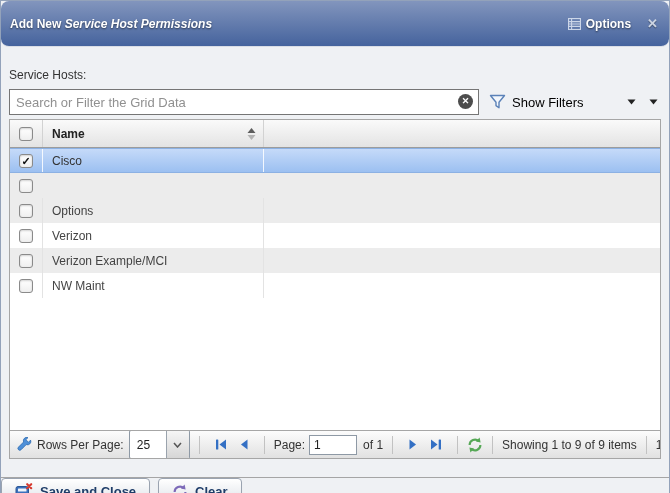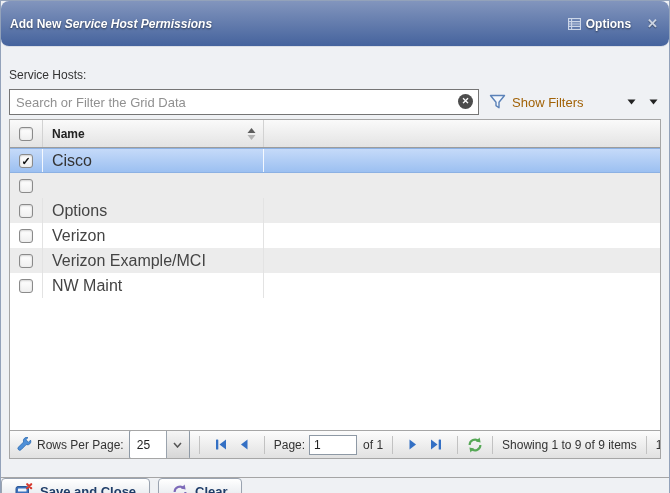--- a/index.html
+++ b/index.html
@@ -19,35 +19,35 @@
   
   .main { flex:0 0 430px; padding:8px 8px; display:flex; flex-direction:column; }
   .section-label { margin-top:13px; height:15px; font-size:12px; color:#333; }
   .search-row { margin-top:6px; display:flex; align-items:center; height:26px; }
   .search-box { position:relative; width:470px; height:26px; flex:0 0 470px; }
   .search-input { width:100%; height:100%; border:1px solid #757575; background:#fff; padding:0 26px 0 6px; font-size:13px; color:#333; font-family:inherit; outline:none; }
   .search-input::placeholder { color:#909090; }
   .clear-search { position:absolute; right:6px; top:5px; width:15px; height:15px; border-radius:50%; background:#4d4d4d; color:#fff; font-size:9px; line-height:15px; text-align:center; font-weight:bold; cursor:pointer; }
   .filters { display:flex; align-items:center; margin-left:10px; flex:1; cursor:pointer; }
   .funnel-icon { display:flex; margin-right:6px; }
-  .show-filters-label { font-size:13px; color:#a16207; }
+  .show-filters-label { font-size:13px; color:#000000; }
   .caret-group { margin-left:auto; display:flex; align-items:center; gap:13px; padding-right:3px; }
   .caret { display:flex; cursor:pointer; }
 
   
   .grid { margin-top:4px; flex:0 0 340px; border:1px solid #a6a6a6; background:#fff; display:flex; flex-direction:column; overflow:hidden; }
   .grid-header { flex:0 0 28px; display:flex; background:linear-gradient(#fafafa,#e3e3e3); border-bottom:1px solid #9c9c9c; align-items:stretch; }
   .col-check { flex:0 0 32px; display:flex; align-items:center; justify-content:center; }
   .col-name { flex:0 0 222px; display:flex; align-items:center; padding-left:9px; border-left:1px solid #d2d2d2; border-right:1px solid #d2d2d2; }
   .col-fill { flex:1; }
   .header-name-label { font-weight:bold; font-size:12px; color:#222; }
   .sort-icon { margin-left:auto; margin-right:7px; display:flex; }
 
   .grid-row { flex:0 0 25px; display:flex; background:#fff; align-items:stretch; cursor:pointer; }
-  .grid-row .col-name { border-left:1px solid #e3e3e3; border-right:1px solid #e3e3e3; font-size:16px; color:#444; }
+  .grid-row .col-name { border-left:1px solid #e3e3e3; border-right:1px solid #e3e3e3; font-size:12px; color:#444; }
   .grid-row.alt { background:#ececec; }
   .grid-row.selected { background:linear-gradient(#c5daf9,#9cc0f1); border-top:1px solid #8cb1e3; border-bottom:1px solid #8cb1e3; }
   .grid-row.selected .col-name { border-left:1px solid rgba(255,255,255,.85); border-right:1px solid rgba(255,255,255,.85); color:#333; }
   .grid-empty { flex:1; background:#fff; }
 
   .checkbox { width:14px; height:14px; border:1px solid #8a8a8a; border-radius:3px; background:linear-gradient(#ffffff,#efefef); box-shadow:inset 0 1px 2px rgba(0,0,0,.18); font-size:11px; line-height:12px; text-align:center; font-weight:bold; color:#111; cursor:pointer; }
 
   
   .grid-toolbar { flex:0 0 28px; border-top:1px solid #a6a6a6; background:linear-gradient(#fcfcfc,#e1e1e1); display:flex; align-items:center; padding:0 7px; font-size:12px; color:#333; overflow:hidden; white-space:nowrap; }
   .tbtxt { flex:0 0 auto; }

